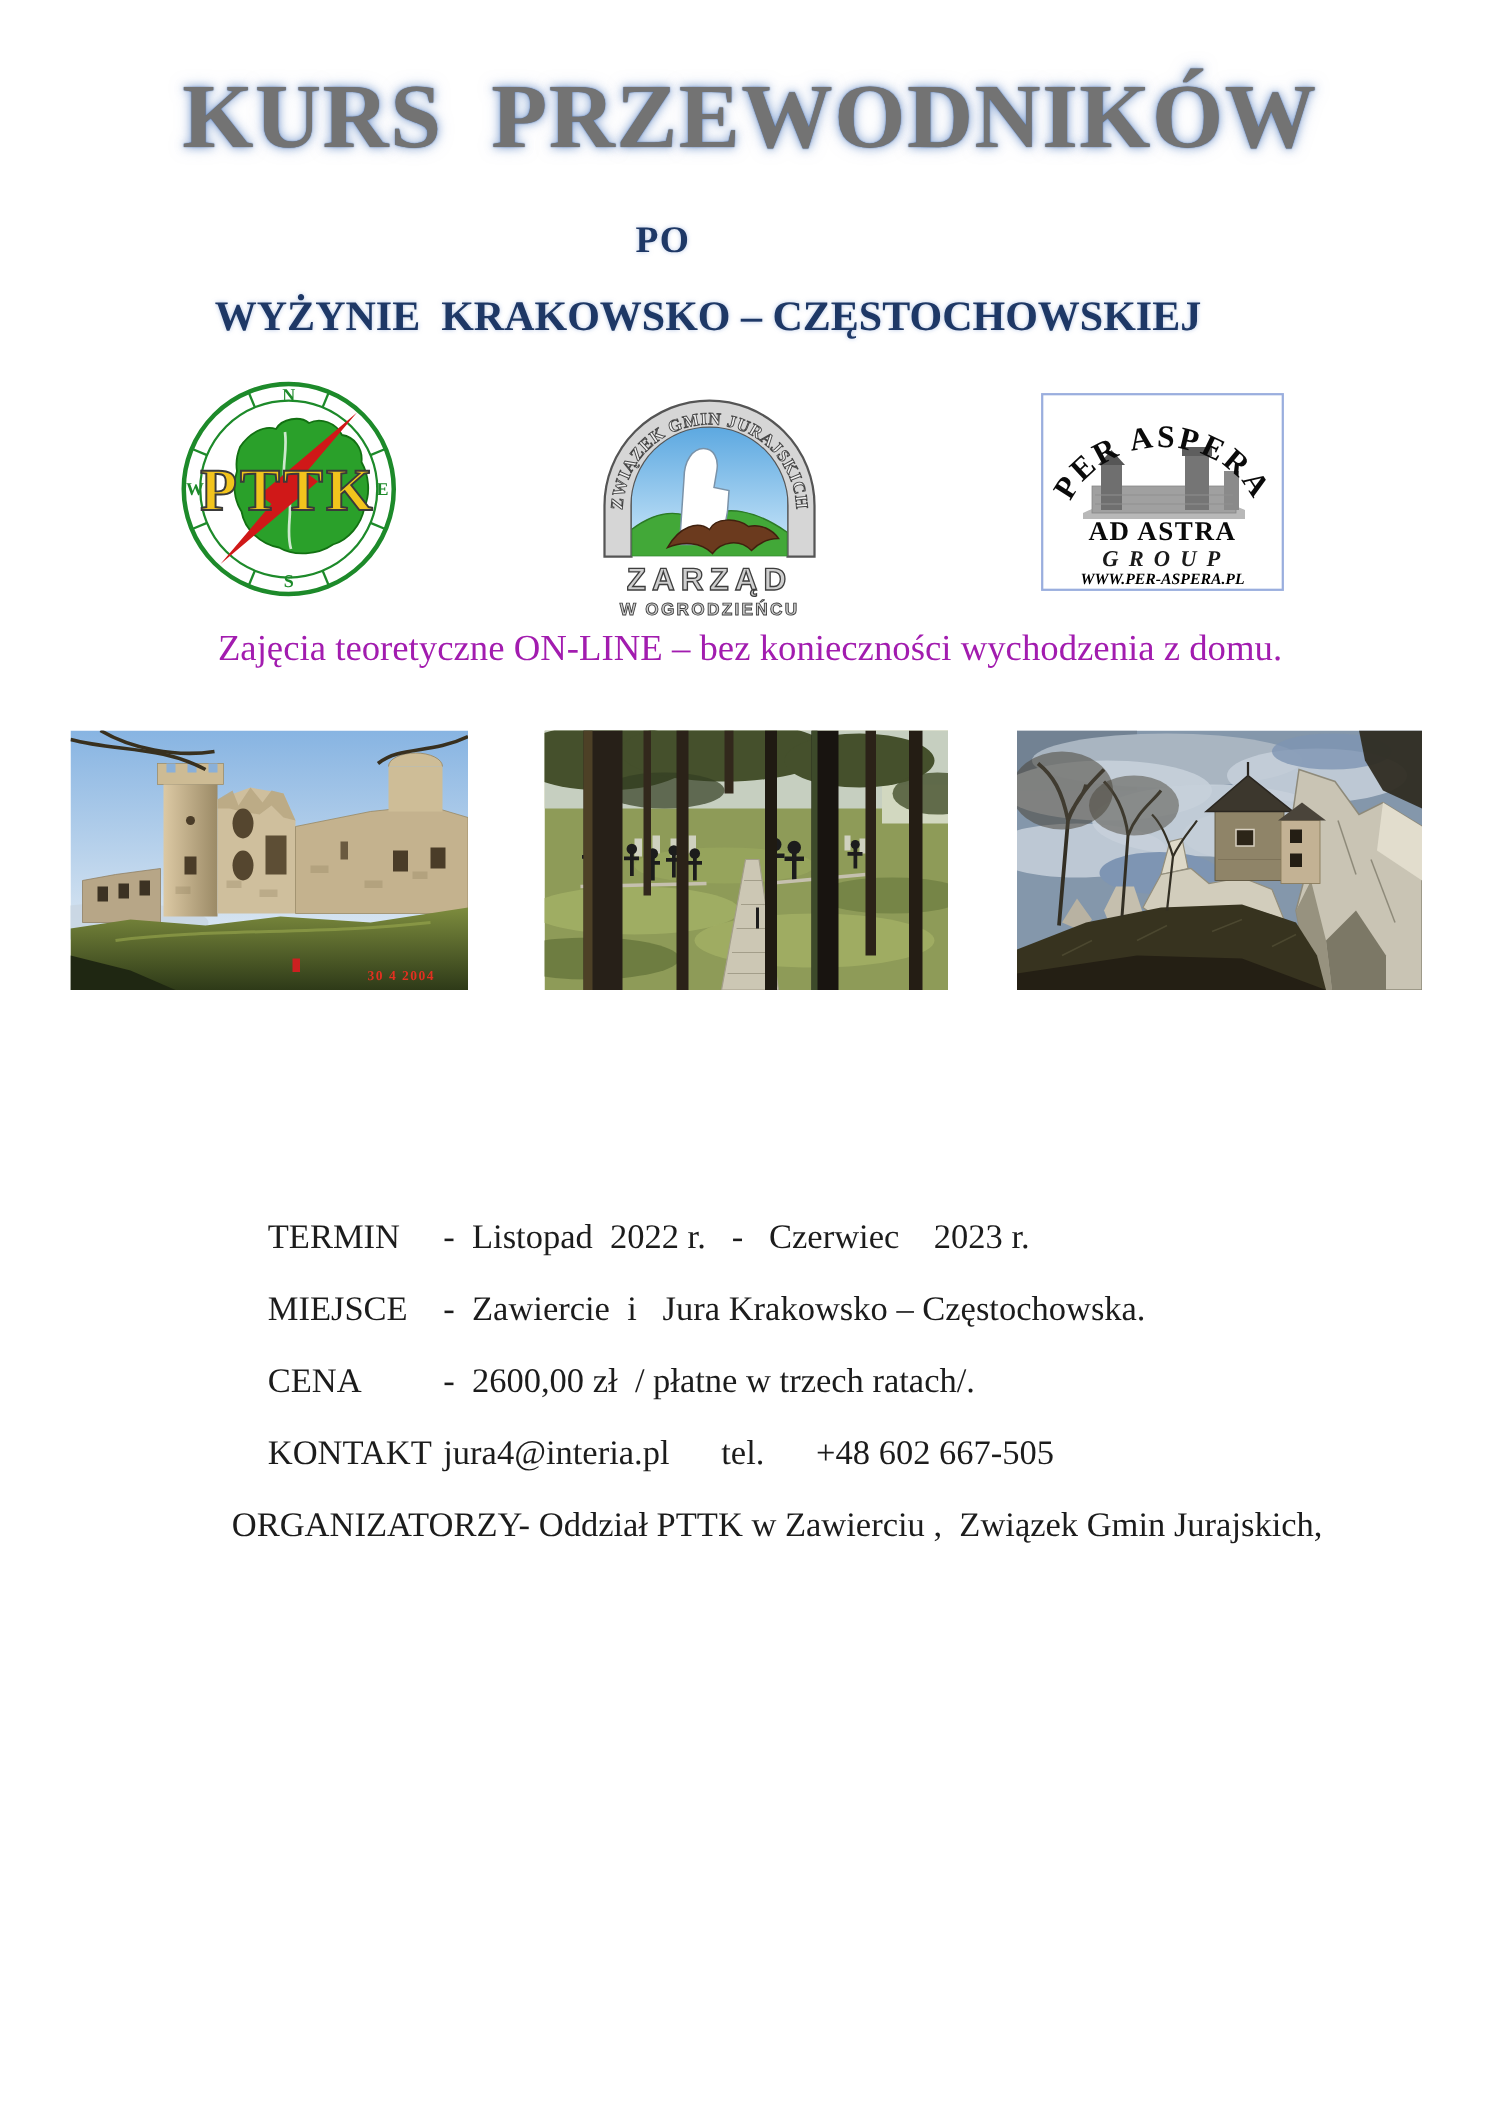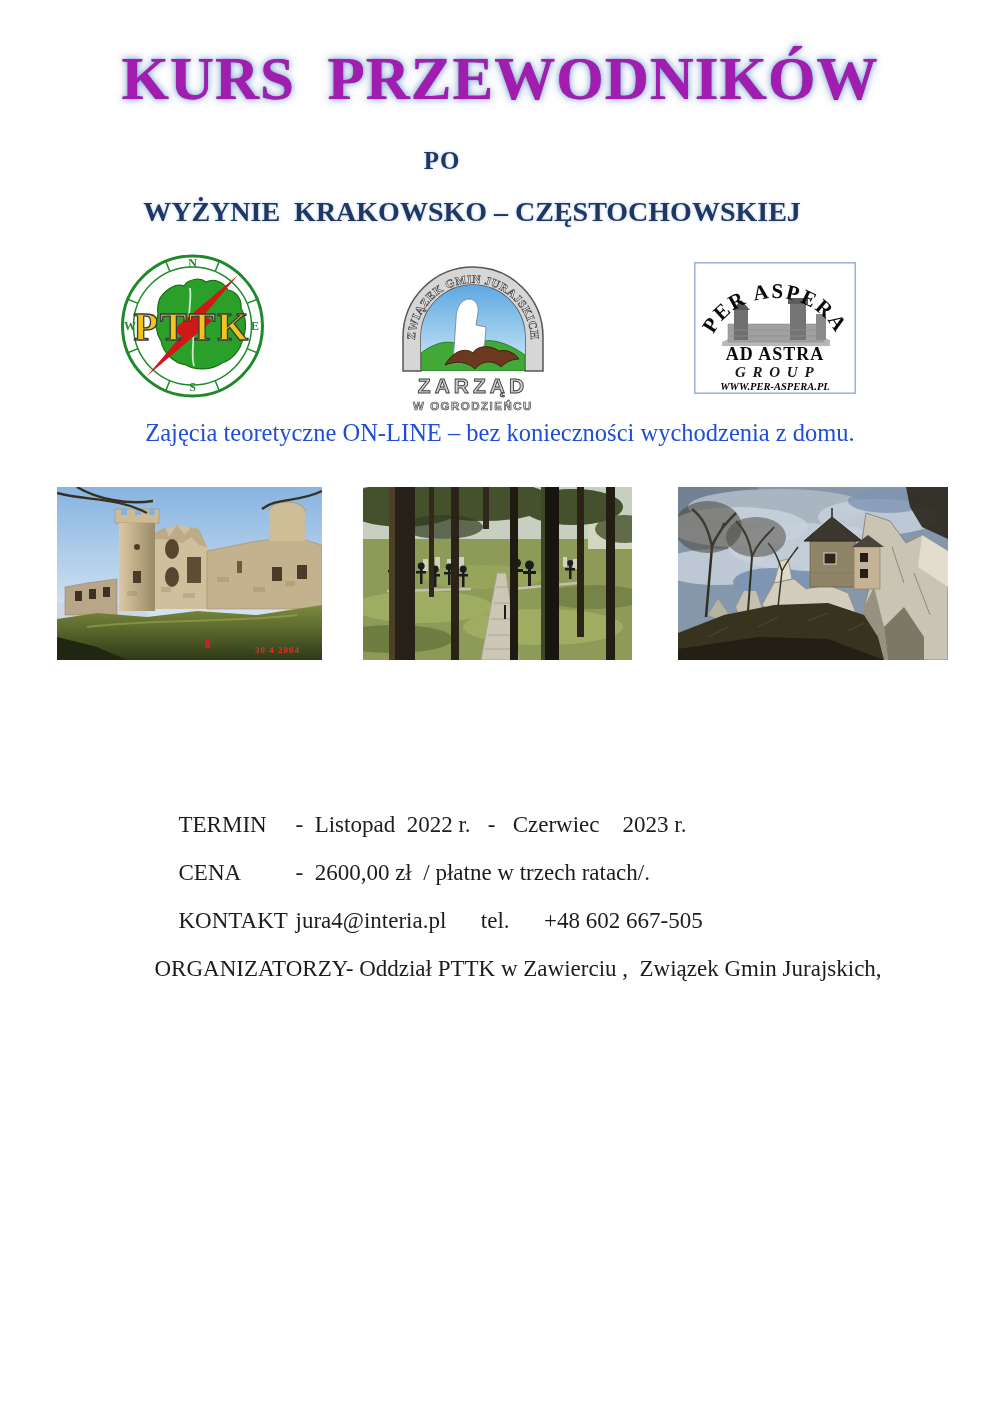--- a/index.html
+++ b/index.html
@@ -5,43 +5,43 @@
   * { margin:0; padding:0; box-sizing:border-box; }
   html,body { background:#ffffff; }
   .page {
     position:relative; width:1000px; height:1414px; margin:0 auto;
     background:#ffffff; overflow:hidden;
     font-family:"Liberation Serif","DejaVu Serif",serif; color:#1c1c1c;
   }
   .title {
     position:absolute; top:44px; left:0; width:100%; text-align:center;
     font-size:61px; font-weight:bold; letter-spacing:1px; white-space:pre;
-    color:#a21caf;
+    color:#737373;
     text-shadow:0 0 1px #3c5c92, 0 0 6px rgba(110,145,200,.8), 0 0 10px rgba(140,170,215,.5);
   }
   .subtitle-po {
     position:absolute; top:147px; left:-58px; width:100%; text-align:center;
     font-size:25px; font-weight:bold; color:#1e3866; letter-spacing:1px;
     text-shadow:0 0 3px rgba(120,150,205,.55);
   }
   .subtitle-region {
     position:absolute; top:196px; left:-28px; width:100%; text-align:center;
     font-size:28px; font-weight:bold; color:#1e3866; white-space:pre;
     text-shadow:0 0 3px rgba(120,150,205,.55);
   }
   .logo { position:absolute; }
   .logo-pttk { left:120px; top:252px; }
   .logo-gmin { left:393px; top:249px; }
   .logo-aspera { left:694px; top:262px; }
   .online-note {
     position:absolute; top:419px; left:0; width:100%; text-align:center;
-    font-size:24.5px; color:#1d4ed8; white-space:pre;
+    font-size:24.5px; color:#a21caf; white-space:pre;
   }
   .photo { position:absolute; top:487px; height:173px; }
-  .photo-1 { left:57px;  width:265px;text-decoration:underline; }
+  .photo-1 { left:47px;  width:265px;text-decoration:underline; }
   .photo-2 { left:363px; width:269px; }
   .photo-3 { left:678px; width:270px; }
   .details {
     position:absolute; left:120px; top:786px; width:820px; font-size:23px;
   }
   .detail-row { height:48px; white-space:pre; }
   .detail-label { display:inline-block; min-width:117px;margin-left:24px; }
   .org-label { display:inline; }
   .cont-row { height:48px; white-space:pre; padding-left:13px; }
   .closing {
@@ -368,20 +368,23 @@
       <ellipse cx="30" cy="40" rx="34" ry="26" fill="#4a463a" opacity="0.55"></ellipse>
       <ellipse cx="78" cy="50" rx="30" ry="20" fill="#4a463a" opacity="0.5"></ellipse>
     </svg>
   </div>
 
   <div class="details">
     <div class="detail-row">
       <span class="detail-label">TERMIN</span><span>-  Listopad  2022 r.   -   Czerwiec    2023 r.</span>
     </div>
     <div class="detail-row">
+      <span class="detail-label">MIEJSCE</span><span>-  Zawiercie  i   Jura Krakowsko – Częstochowska.</span>
+    </div>
+    <div class="detail-row">
       <span class="detail-label">CENA</span><span>-  2600,00 zł  / płatne w trzech ratach/.</span>
     </div>
     <div class="detail-row">
       <span class="detail-label">KONTAKT</span><span>jura4@interia.pl      tel.      +48 602 667-505</span>
     </div>
     <div class="detail-row">
       <span class="org-label">ORGANIZATORZY-</span><span> Oddział PTTK w Zawierciu ,  Związek Gmin Jurajskich,</span>
     </div>
   </div>
 

